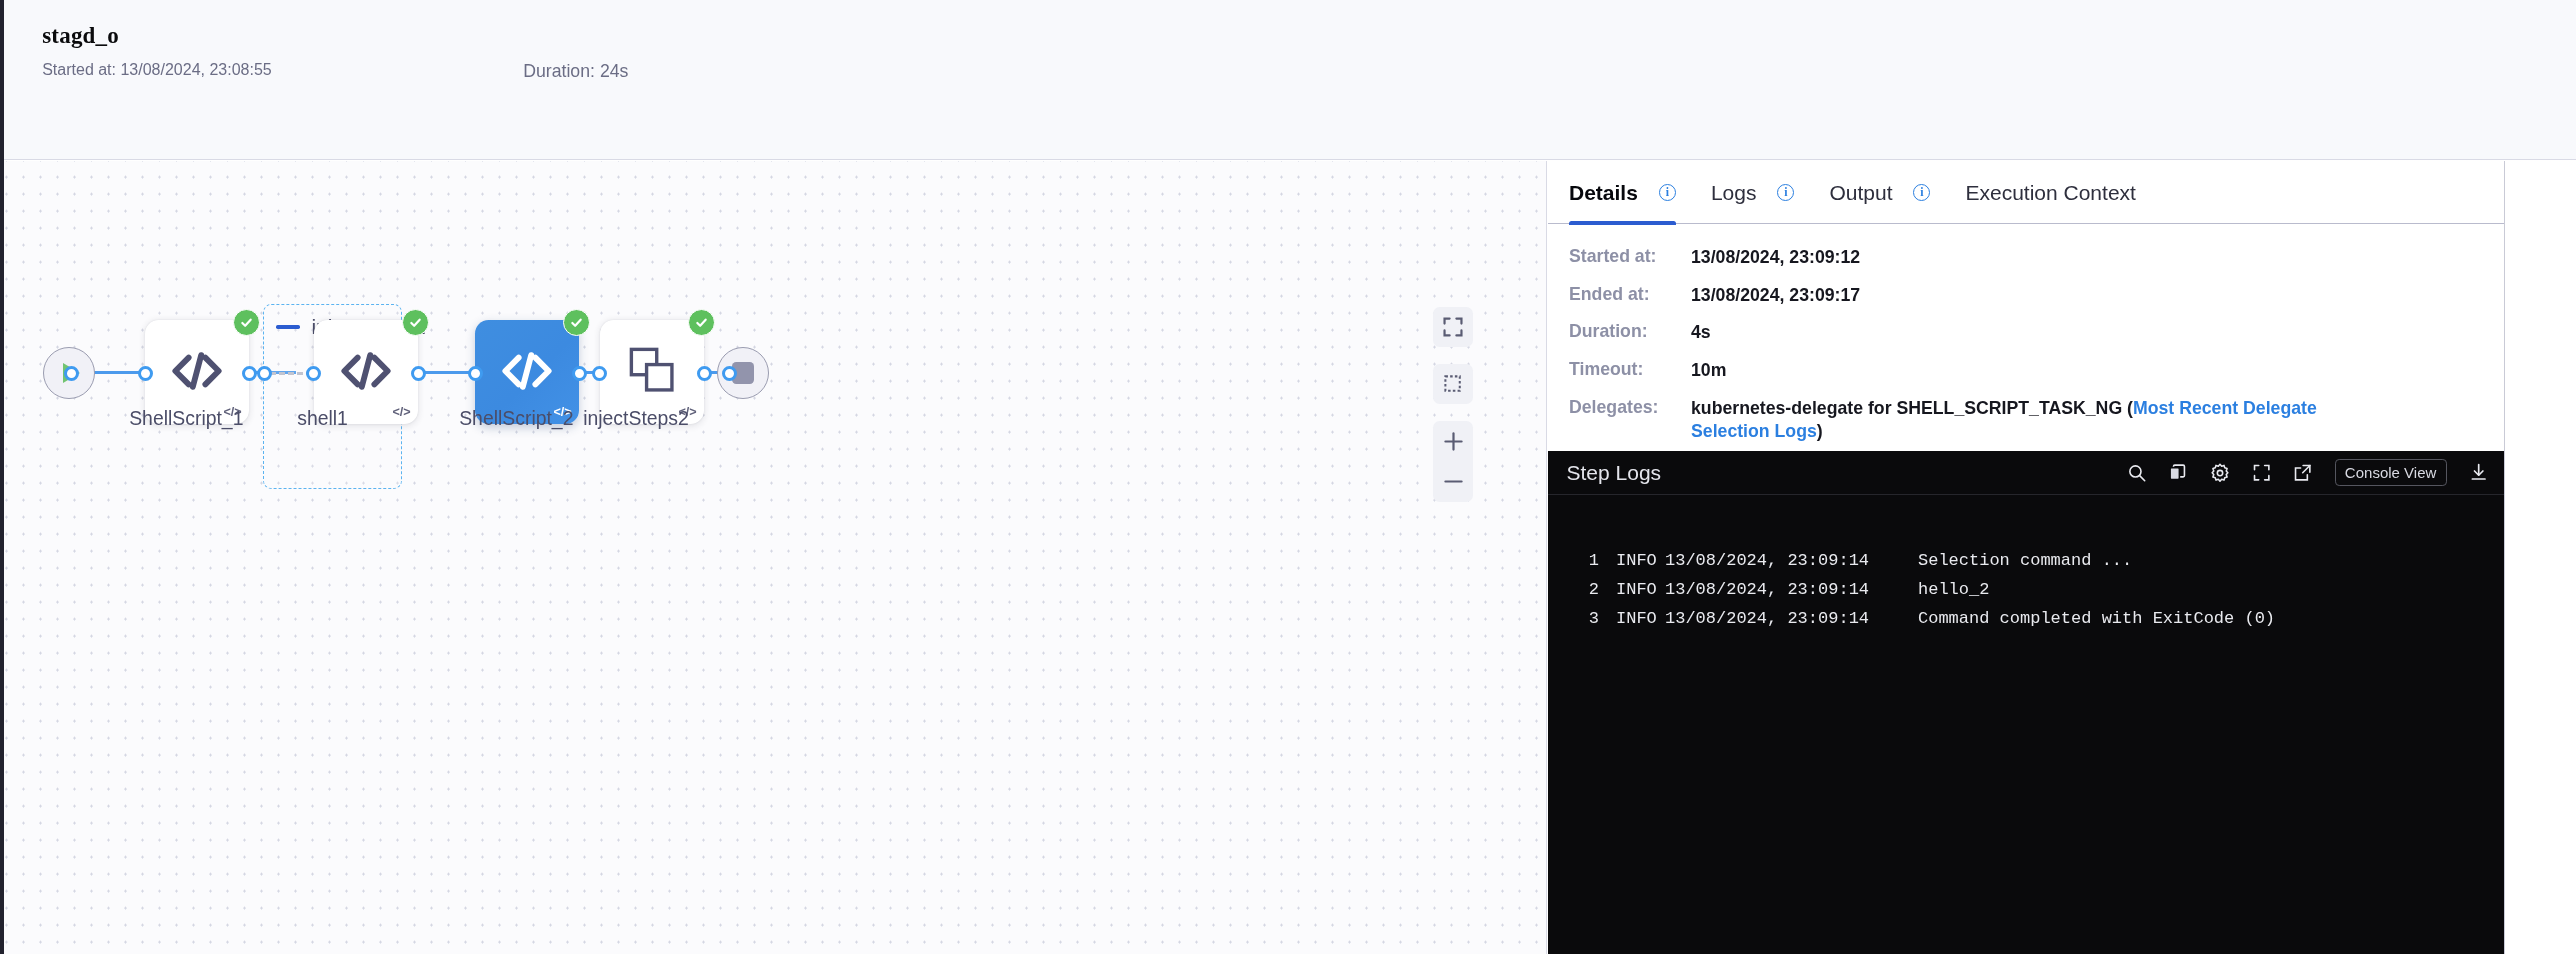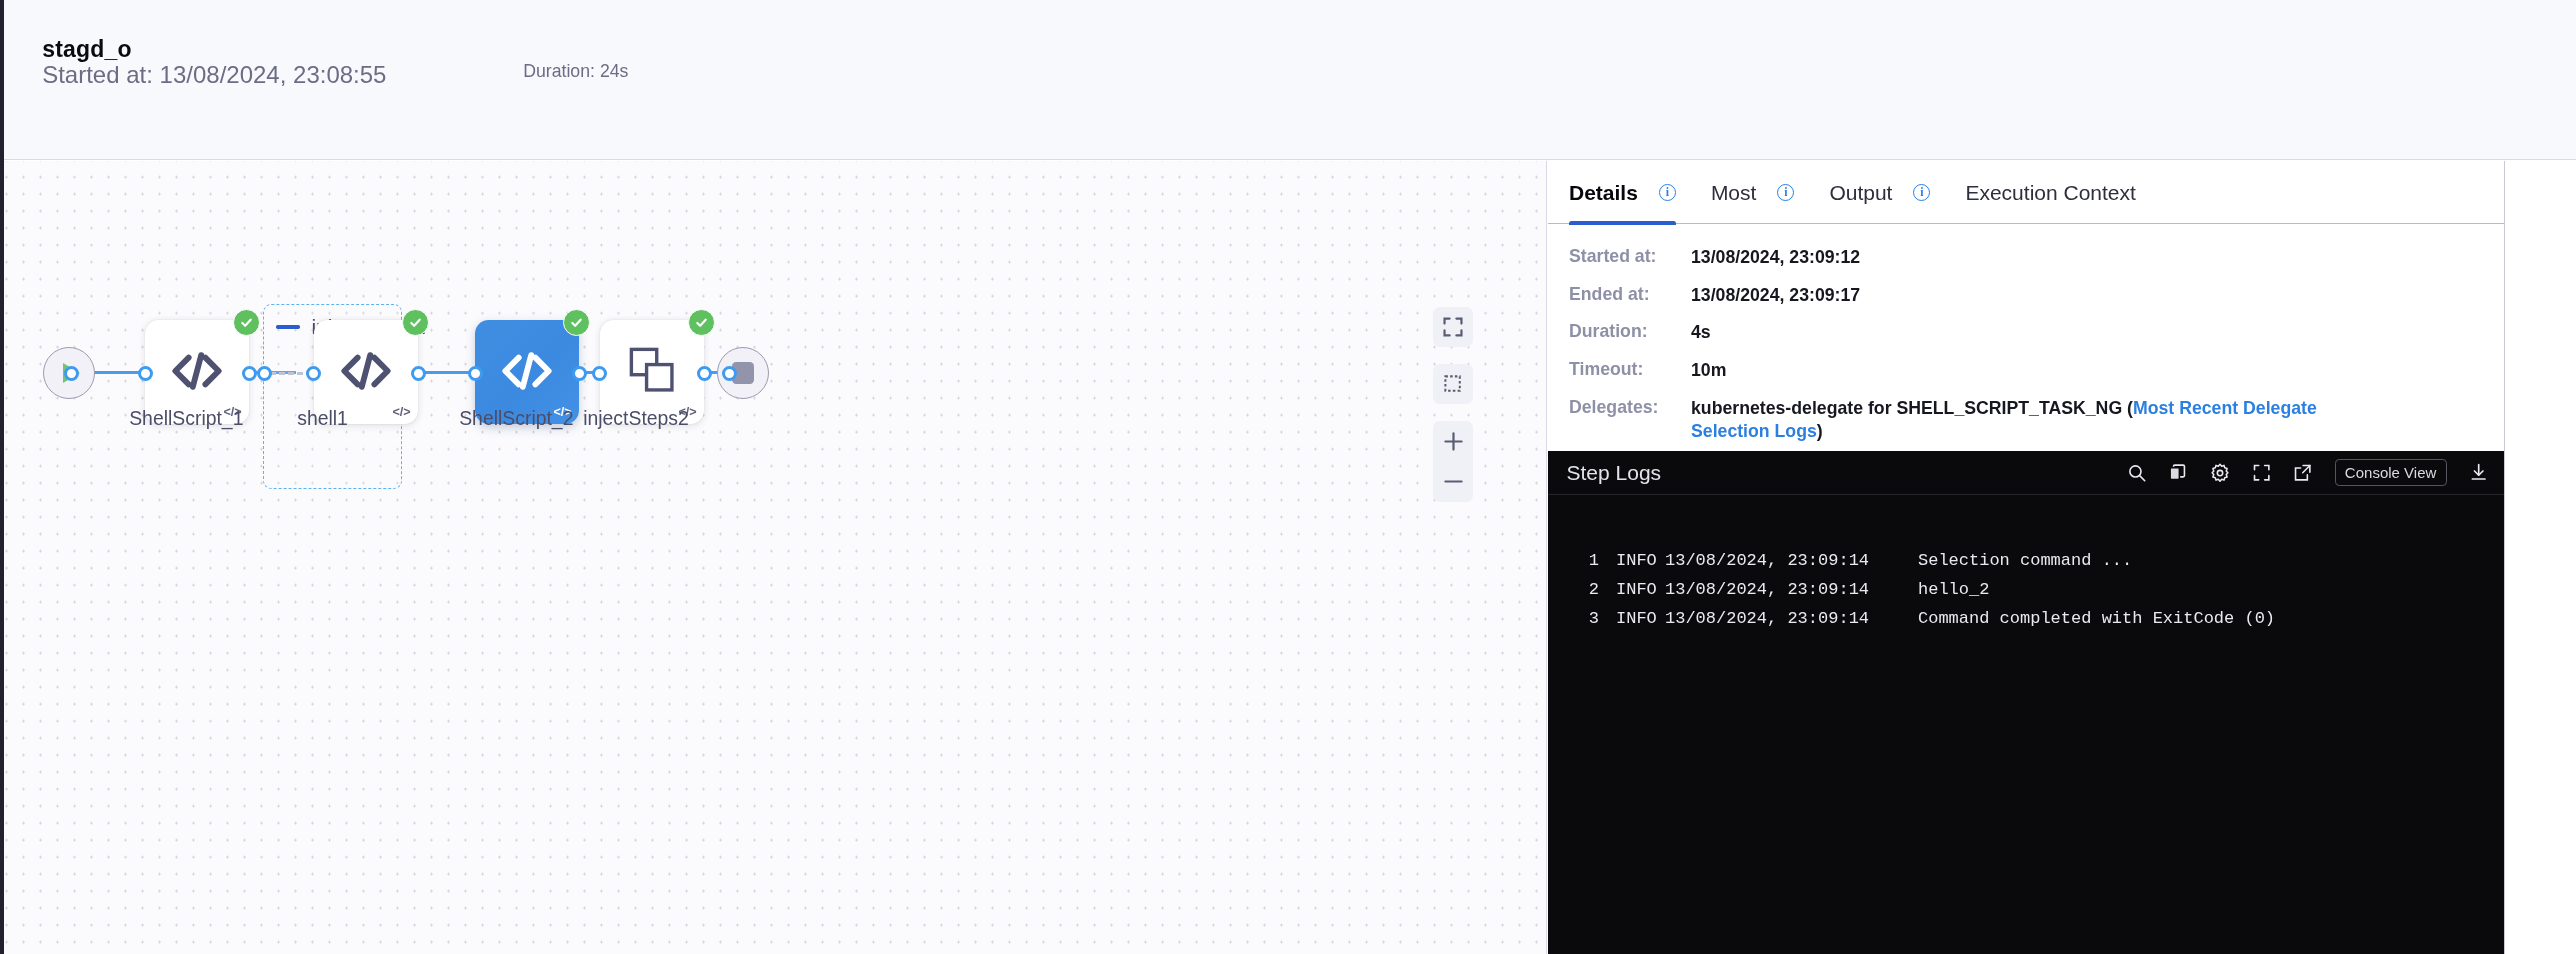--- a/index.html
+++ b/index.html
@@ -17,24 +17,24 @@
     background:#22222e;
   }
 
   
   .header {
     position:absolute; left:4.2px; top:0; width:2572px; height:160px;
     background:#f8f9fc;
     border-bottom:0.8px solid #d9dae5;
   }
   .header-title {
-    position:absolute; left:38px; top:36px;
-    font-size:23px; font-weight:bold; color:#0b0b0d; letter-spacing:0.2px;
-  }
-  .meta-started { position:absolute; left:38px; top:61px; font-size:24px; color:#6b6d85; white-space:nowrap;}
+    position:absolute; left:38px; top:23px;
+    font-size:23px; font-weight:bold; color:#0b0b0d; letter-spacing:0.2px;font-family:Liberation Serif, serif;
+  }
+  .meta-started { position:absolute; left:38px; top:61px; font-size:16px; color:#6b6d85; white-space:nowrap;}
   .meta-duration { position:absolute; left:519px; top:61px; font-size:17.7px; color:#6b6d85; white-space:nowrap;}
 
   
   .canvas {
     position:absolute; left:4.2px; top:161px; width:1543px; height:794px;
     background-color:#fbfbfd;
     background-image: radial-gradient(#d5d7e3 1.2px, transparent 1.3px);
     background-size: 17px 17px;
     background-position: 11px 7.6px;
     border-right:0.8px solid #d9dae5;
@@ -332,21 +332,21 @@
   </div>
 
   <div class="right-panel">
 
     <div class="tabs">
       <div class="tab active">
         <span>Details</span>
         <span class="info-i">i</span>
       </div>
       <div class="tab">
-        <span>Most</span>
+        <span>Logs</span>
         <span class="info-i">i</span>
       </div>
       <div class="tab">
         <span>Output</span>
         <span class="info-i">i</span>
       </div>
       <div class="tab">
         <span>Execution Context</span>
       </div>
     </div>

